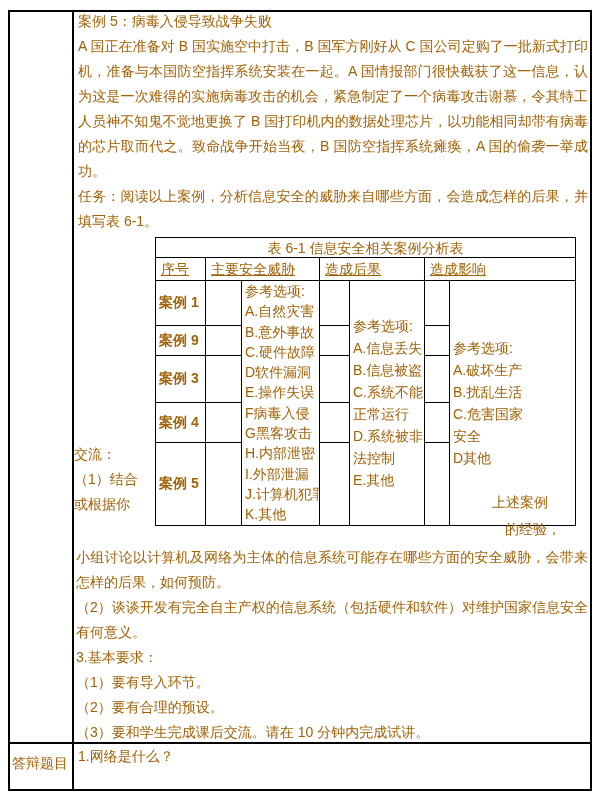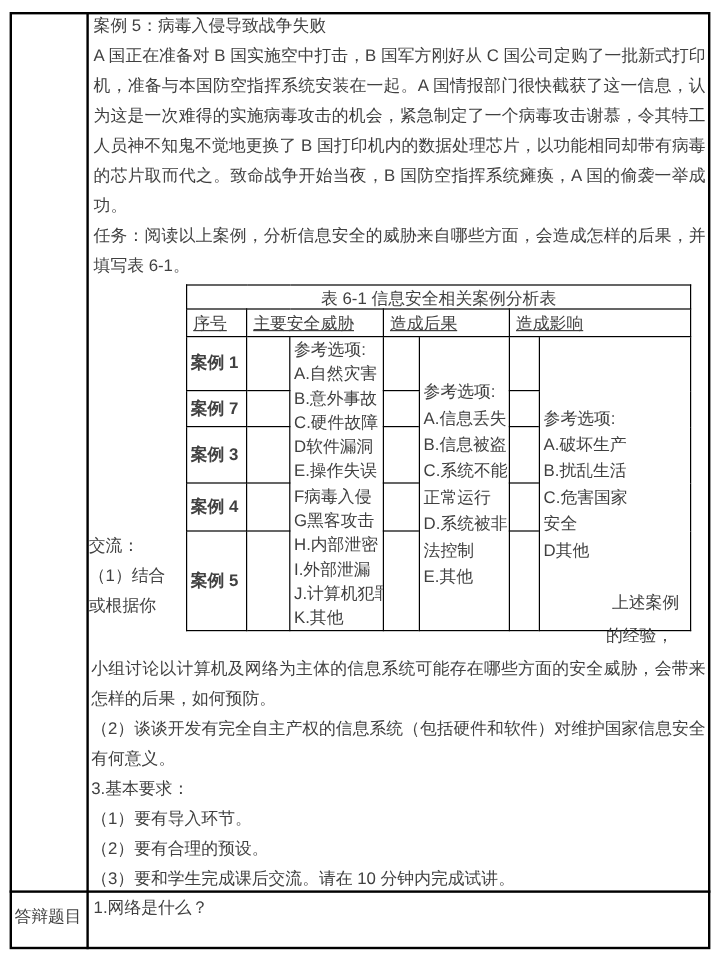--- a/index.html
+++ b/index.html
@@ -1,18 +1,18 @@
 <!DOCTYPE html>
 <html><head>
 <meta charset="utf-8">
 <style>
   html,body { margin:0; padding:0; background:#f3f3f3; }
   .sheet {
     position:relative; width:600px; height:800px; margin:0 auto;
-    background:#ffffff; color:#404040;
+    background:#ffffff; color:#a16207;
     font-family:"Liberation Sans","DejaVu Sans",sans-serif;
   }
   .abs { position:absolute; }
   p { margin:0; }
 
   
   .frame { left:8px; top:10px; width:584px; height:781px;
            border:2px solid #000; box-sizing:border-box; }
   .vline { left:72px; top:10px; width:2px; height:781px; background:#000; }
   .hline { left:8px; top:742px; width:584px; height:2px; background:#000; }
@@ -111,21 +111,21 @@
         <div class="opt3-inner">
           <div>参考选项:</div>
           <div>A.破坏生产</div>
           <div>B.扰乱生活</div>
           <div>C.危害国家安全</div>
           <div>D其他</div>
         </div>
       </td>
     </tr>
     <tr class="r2">
-      <td class="lbl">案例 7</td>
+      <td class="lbl">案例 9</td>
       <td></td>
       <td></td>
       <td></td>
     </tr>
     <tr class="r3">
       <td class="lbl">案例 3</td>
       <td></td>
       <td></td>
       <td></td>
     </tr>
@@ -140,21 +140,21 @@
       <td></td>
       <td></td>
       <td></td>
     </tr>
   </tbody>
     </table>
 
   <div class="abs frag" style="left:74px; top:446px;">交流：</div>
   <div class="abs frag" style="left:74px; top:471px;">（1）结合</div>
   <div class="abs frag" style="left:74px; top:496px;">或根据你</div>
-  <div class="abs frag" style="left:510px; top:494px;">上述案例</div>
+  <div class="abs frag" style="left:492px; top:494px;">上述案例</div>
   <div class="abs frag" style="left:505px; top:521px;text-align:center;">的经验，</div>
 
   <div class="abs lowblock">
     <p class="bodytext">小组讨论以计算机及网络为主体的信息系统可能存在哪些方面的安全威胁，会带来怎样的后果，如何预防。</p>
     <p class="bodytext">（2）谈谈开发有完全自主产权的信息系统（包括硬件和软件）对维护国家信息安全有何意义。</p>
     <p class="bodytext">3.基本要求：</p>
     <p class="bodytext">（1）要有导入环节。</p>
     <p class="bodytext">（2）要有合理的预设。</p>
     <p class="bodytext">（3）要和学生完成课后交流。请在 10 分钟内完成试讲。</p>
   </div>

